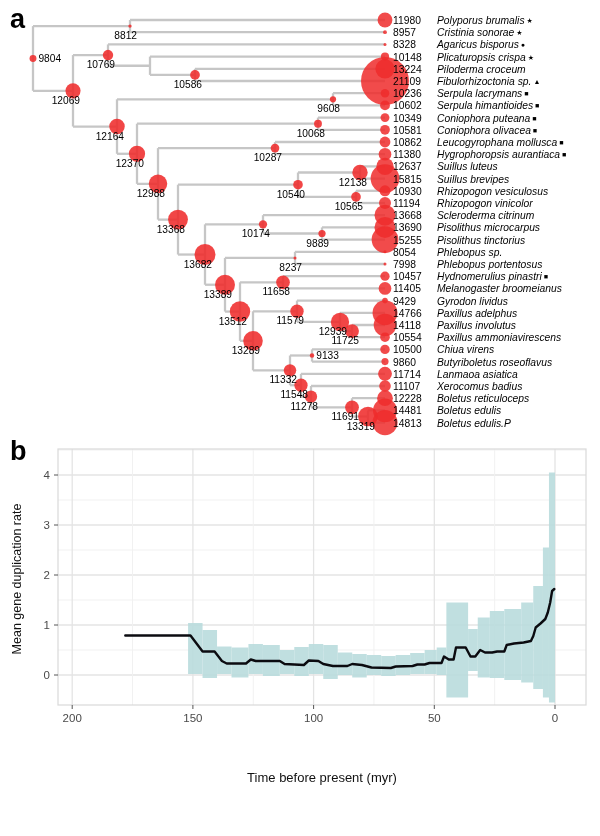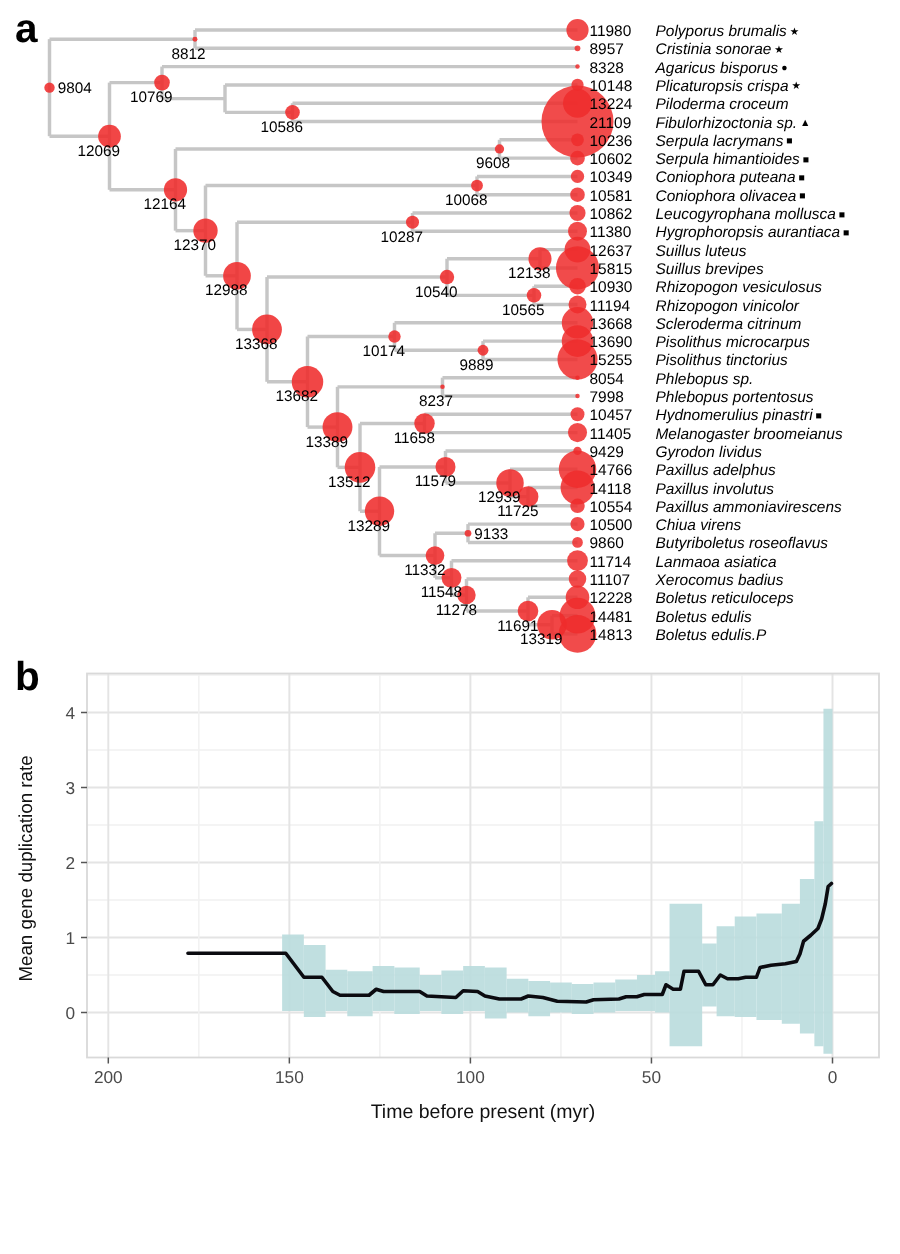--- a/index.html
+++ b/index.html
@@ -6,21 +6,21 @@
   #fig{position:relative;width:600px;height:836px;background:#fff;overflow:hidden;
        font-family:"Liberation Sans","DejaVu Sans",sans-serif;}
   .panel-letter{position:absolute;font-size:27px;font-weight:bold;color:#000;line-height:1;}
   #letter-a{left:10px;top:6px;}
   #letter-b{left:10px;top:438px;}
   #svg-a,#svg-b{position:absolute;left:0;}
   #svg-a{top:0;}
   #svg-b{top:435px;}
   #ylabel-b{position:absolute;left:-83px;top:572px;width:200px;text-align:center;
             font-size:12.5px;color:#111;transform:rotate(-90deg);}
-  #xlabel-b{position:absolute;left:132px;top:733px;width:380px;text-align:center;
+  #xlabel-b{position:absolute;left:132px;top:770px;width:380px;text-align:center;
             font-size:13px;color:#111;}
 </style>
 </head>
 <body>
 
 <div id="fig">
   <div id="letter-a" class="panel-letter">a</div>
   <svg id="svg-a" width="600" height="436">
       <g>
         <line x1="33" y1="26.1" x2="33" y2="90.80750732421875" stroke="#c6c6c6" stroke-width="2.3"></line>

